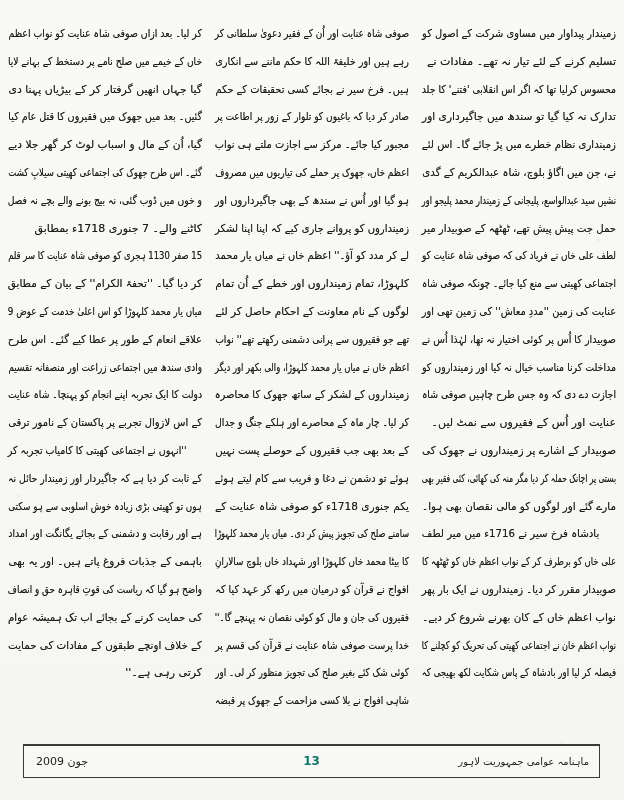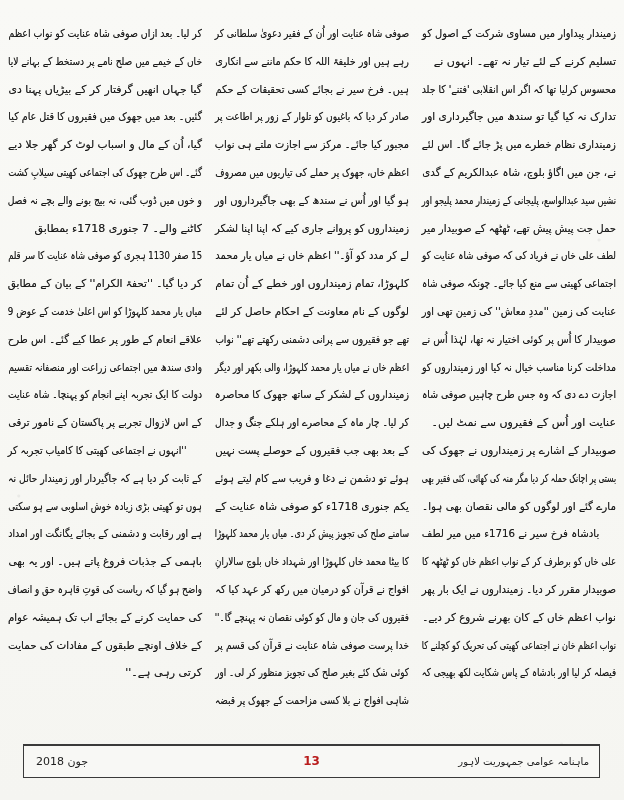--- a/index.html
+++ b/index.html
@@ -35,37 +35,37 @@
     border:1px solid #3a3a3a;border-top-width:2px;
     background:#f8f8f5;
     direction:rtl;
   }
   .footer-journal{
     position:absolute;right:10px;top:0;height:31px;line-height:31px;
     font-size:10px;color:#222;
   }
   .footer-page{
     position:absolute;left:50%;transform:translateX(-50%);top:0;height:31px;line-height:31px;
-    font-size:12px;font-weight:bold;color:#b91c1c;
+    font-size:12px;font-weight:bold;color:#0f766e;
     font-family:"DejaVu Sans",sans-serif;
   }
   .footer-date{
     position:absolute;left:12px;top:0;height:31px;line-height:31px;
     font-size:11px;color:#222;
   }
 </style>
 </head>
 <body>
 
 <div class="page">
 
   <div class="text-columns">
     <div class="column">
         <div class="line" style="transform-origin: right center; transform: scaleX(0.898148);">زمیندار پیداوار میں مساوی شرکت کے اصول کو</div>
-        <div class="line">تسلیم کرنے کے لئے تیار نہ تھے۔ انہوں نے</div>
+        <div class="line">تسلیم کرنے کے لئے تیار نہ تھے۔ مفادات نے</div>
         <div class="line" style="transform-origin: right center; transform: scaleX(0.850877);">محسوس کرلیا تھا کہ اگر اس انقلابی 'فتنے' کا جلد</div>
         <div class="line" style="transform-origin: right center; transform: scaleX(0.965174);">تدارک نہ کیا گیا تو سندھ میں جاگیرداری اور</div>
         <div class="line" style="transform-origin: right center; transform: scaleX(0.92381);">زمینداری نظام خطرے میں پڑ جائے گا۔ اس لئے</div>
         <div class="line" style="transform-origin: right center; transform: scaleX(0.92823);">نے، جن میں اگاؤ بلوچ، شاہ عبدالکریم کے گدی</div>
         <div class="line" style="transform-origin: right center; transform: scaleX(0.751938);">نشیں سید عبدالواسع، پلیجانی کے زمیندار محمد پلیجو اور</div>
         <div class="line" style="transform-origin: right center; transform: scaleX(0.919431);">حمل جت پیش پیش تھے، ٹھٹھہ کے صوبیدار میر</div>
         <div class="line" style="transform-origin: right center; transform: scaleX(0.804979);">لطف علی خاں نے فریاد کی کہ صوفی شاہ عنایت کو</div>
         <div class="line" style="transform-origin: right center; transform: scaleX(0.815126);">اجتماعی کھیتی سے منع کیا جائے۔ چونکہ صوفی شاہ</div>
         <div class="line" style="transform-origin: right center; transform: scaleX(0.894009);">عنایت کی زمین ''مددِ معاش'' کی زمین تھی اور</div>
         <div class="line" style="transform-origin: right center; transform: scaleX(0.873874);">صوبیدار کا اُس پر کوئی اختیار نہ تھا، لہٰذا اُس نے</div>
@@ -133,16 +133,16 @@
         <div class="line" style="transform-origin: right center; transform: scaleX(0.801653);">واضح ہو گیا کہ ریاست کی قوتِ قاہرہ حق و انصاف</div>
         <div class="line" style="transform-origin: right center; transform: scaleX(0.92823);">کی حمایت کرنے کے بجائے اب تک ہمیشہ عوام</div>
         <div class="line" style="transform-origin: right center; transform: scaleX(0.937198);">کے خلاف اونچے طبقوں کے مفادات کی حمایت</div>
         <div class="line end">کرتی رہی ہے۔''</div>
       </div>
   </div>
 
   <div class="footer-box">
     <span class="footer-journal">ماہنامہ عوامی جمہوریت لاہور</span>
     <span class="footer-page">13</span>
-    <span class="footer-date">جون 2018</span>
+    <span class="footer-date">جون 2009</span>
   </div>
 
 </div>
 
 </body></html>

